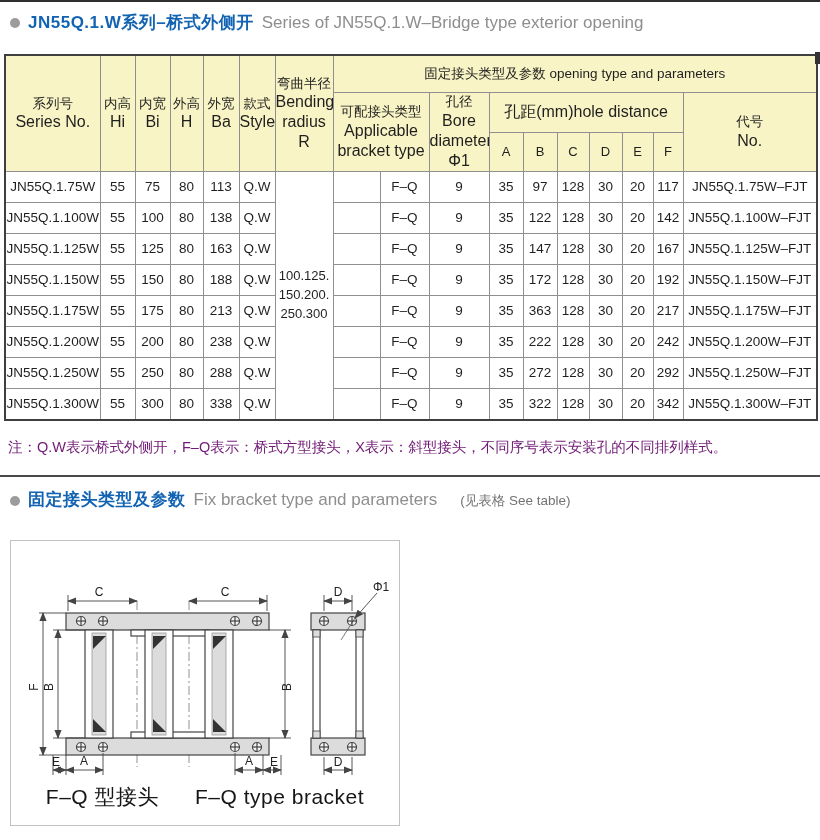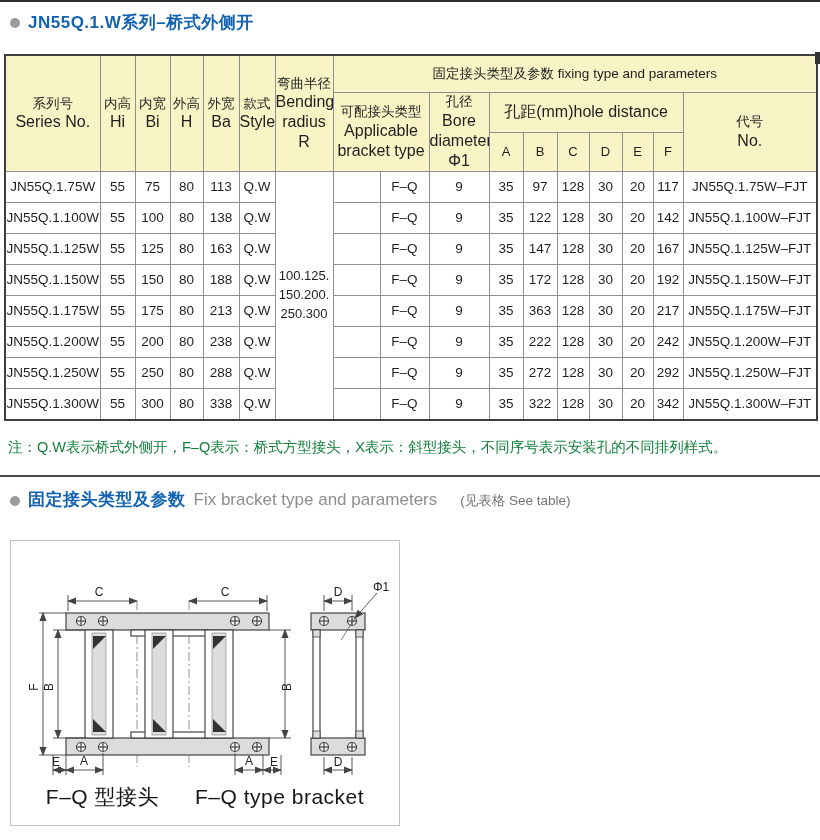--- a/index.html
+++ b/index.html
@@ -17,38 +17,39 @@
   table.spec thead th{background:#f8f4c5;font-weight:normal}
   .zh{font-size:13.5px;line-height:1.3}
   .en{font-size:16px;line-height:1.25;white-space:pre-line}
   .grp{font-size:13.5px;height:36px}
   th.h2{height:30px}
   th.h3{height:30px;font-size:13px}
   tbody td{font-size:13.5px;height:30px;background:#fff}
   td.al{text-align:left;padding-left:8px}
   td.pre{white-space:pre-line;font-size:13px;line-height:1.45}
 
-  .notes{margin:15px 10px 0 8px;font-size:14.5px;line-height:1.55;color:#15803d}
+  .notes{margin:15px 10px 0 8px;font-size:14.5px;line-height:1.55;color:#701a75}
   .rule2{margin-top:17px;width:820px;height:2px;background:#4a4a4a}
 
   .draw-box{position:relative;margin:8px 0 0 10px;width:388px;height:284px;border:1px solid #c2c2c2;background:#fff}
   .draw-box svg{display:block;margin-top:4px}
   .caption{text-align:center;font-size:21px;color:#161616;margin-top:0px;letter-spacing:.5px}
   .caption .cap-en{margin-left:36px}
   .tabmark{position:absolute;right:0;top:52px;width:5px;height:12px;background:#333}
   svg text{font-family:"Liberation Sans","DejaVu Sans",sans-serif}
 </style>
 </head>
 <body>
 
 <div class="toprule"></div>
 
 <div class="sec-title">
   <span class="bullet"></span>
   <span class="zh-title">JN55Q.1.W系列–桥式外侧开</span>
+  <span class="en-title">Series of JN55Q.1.W–Bridge type exterior opening</span>
 </div>
 
 <table class="spec">
   <colgroup>
     <col style="width:95px">
       <col style="width:35px">
       <col style="width:35px">
       <col style="width:33px">
     <col style="width:36px">
       <col style="width:36px">
@@ -89,21 +90,21 @@
       <th rowspan="3">
         <div class="zh">款式</div>
           <div class="en">Styles</div>
         </th>
       <th rowspan="3">
         <div class="zh">弯曲半径</div>
           <div class="en">Bending
 radius
 R</div>
         </th>
-      <th colspan="10" class="grp">固定接头类型及参数 fixing type and parameters</th>
+      <th colspan="10" class="grp">固定接头类型及参数 opening type and parameters</th>
     </tr>
     <tr>
       <th colspan="2" rowspan="2" class="h2">
         <div class="zh">可配接头类型</div>
           <div class="en">Applicable
 bracket type</div>
         </th>
       <th rowspan="2" class="h2">
         <div class="zh">孔径</div>
           <div class="en">Bore diameter</div>

